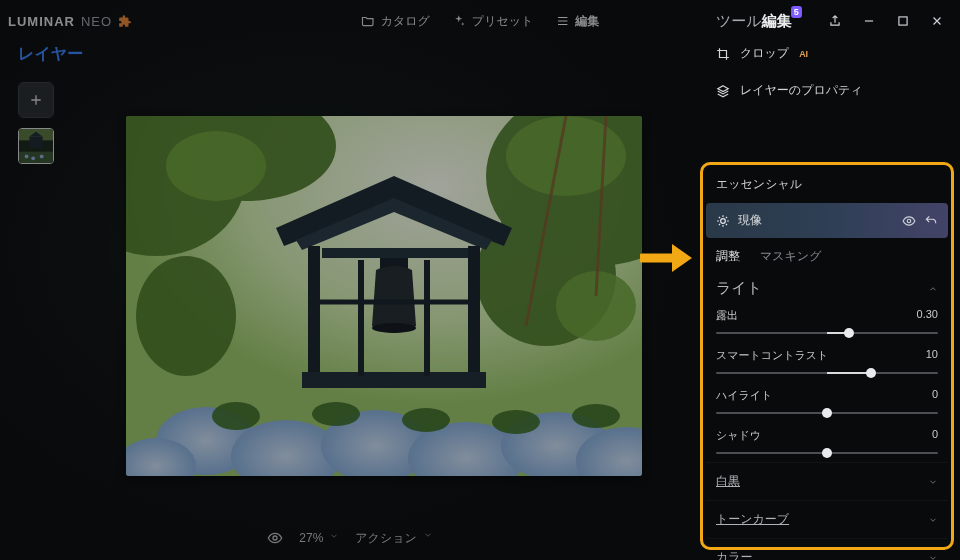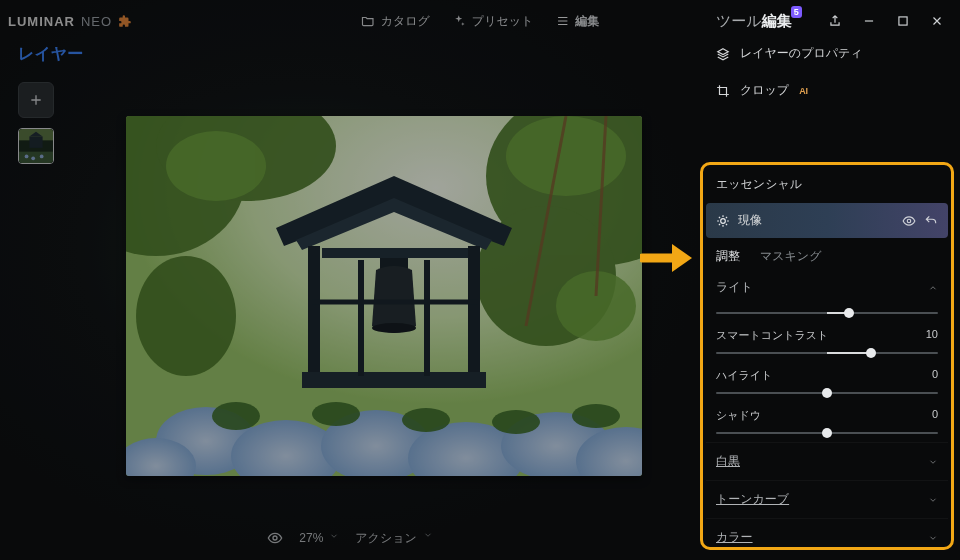--- a/index.html
+++ b/index.html
@@ -33,21 +33,21 @@
 .highlight-box{position:absolute;left:700px;right:6px;top:162px;bottom:10px;border:3px solid #f2a715;border-radius:10px;z-index:20;pointer-events:none;}
 .arrow{position:absolute;left:640px;top:240px;z-index:22;}
 .ess{position:absolute;left:706px;right:12px;top:168px;bottom:16px;z-index:11;color:#d8dadb;}
 .ess-hdr{padding:8px 10px 10px;font-size:12px;color:#cdcfd1;}
 .tool-exp{background:linear-gradient(90deg,#2a3948 0%,#2e3f55 50%,#434368 100%);border-radius:4px;padding:9px 10px;display:flex;align-items:center;gap:8px;font-size:12px;}
 .tool-exp .label{flex:1;}
 .tool-exp .ic{width:14px;height:14px;cursor:pointer;opacity:0.85;}
 .subtabs{display:flex;gap:20px;padding:10px 10px 6px;font-size:12px;}
 .subtab{color:#858a8e;cursor:pointer;}
 .subtab.sel{color:#e0e2e4;}
-.group-row{display:flex;align-items:center;justify-content:space-between;padding:8px 10px 4px;font-size:12px;color:#b6b9bc;cursor:pointer;}
+.group-row{display:flex;align-items:center;justify-content:space-between;padding:8px 10px 4px;font-size:15px;color:#b6b9bc;cursor:pointer;}
 .slider{padding:6px 10px 2px;font-size:11px;}
 .slider-top{display:flex;justify-content:space-between;color:#c9cbcd;margin-bottom:3px;}
 .slider-track{position:relative;height:14px;}
 .track-line{position:absolute;left:0;right:0;top:6px;height:2px;background:#4a4f53;border-radius:1px;}
 .track-fill{position:absolute;left:50%;top:6px;height:2px;background:#d9dbdd;}
 .thumb-dot{position:absolute;top:2px;width:10px;height:10px;border-radius:50%;background:#e8eaec;cursor:pointer;}
 .closed-row{display:flex;justify-content:space-between;align-items:center;padding:10px 10px;font-size:12px;color:#b0b3b6;border-top:1px solid rgba(255,255,255,0.04);cursor:pointer;text-decoration:underline;}
 .chev{width:10px;height:10px;opacity:0.7;}
 svg{display:block;}
 </style>
@@ -213,30 +213,30 @@
 <div class="right-panel">
   <div class="right-tabs">
     <div class="rt-tab">ツール</div>
     <div class="rt-tab sel">
       <span>編集</span>
       <span class="rt-badge">5</span>
     </div>
   </div>
   <div class="panel-row">
     <svg width="14" height="14" viewBox="0 0 24 24">
-        <path fill="none" stroke="#d4d6d8" stroke-width="2" d="M12 3l9 5-9 5-9-5 9-5zm-9 9l9 5 9-5m-18 5l9 5 9-5"></path>
-      </svg>
-    <span>レイヤーのプロパティ</span>
+        <path fill="none" stroke="#d4d6d8" stroke-width="2" d="M6 2v16h16M2 6h16v16"></path>
+      </svg>
+    <span>クロップ</span>
+    <span class="ai-badge">AI</span>
   </div>
   <div class="panel-row">
     <svg width="14" height="14" viewBox="0 0 24 24">
-        <path fill="none" stroke="#d4d6d8" stroke-width="2" d="M6 2v16h16M2 6h16v16"></path>
-      </svg>
-    <span>クロップ</span>
-    <span class="ai-badge">AI</span>
+        <path fill="none" stroke="#d4d6d8" stroke-width="2" d="M12 3l9 5-9 5-9-5 9-5zm-9 9l9 5 9-5m-18 5l9 5 9-5"></path>
+      </svg>
+    <span>レイヤーのプロパティ</span>
   </div>
 </div>
 
 <div class="ess">
   <div class="ess-hdr">エッセンシャル</div>
   <div class="tool-exp">
     <svg width="14" height="14" viewBox="0 0 24 24">
         <circle cx="12" cy="12" r="4" fill="none" stroke="#e8eaec" stroke-width="2"></circle>
         <g stroke="#e8eaec" stroke-width="2">
           <line x1="12" y1="2" x2="12" y2="5"></line>
@@ -263,20 +263,24 @@
     <div class="subtab">マスキング</div>
   </div>
   <div class="group-row">
     <span>ライト</span>
     <svg class="chev" viewBox="0 0 24 24">
         <path fill="none" stroke="#b6b9bc" stroke-width="2" d="M6 15l6-6 6 6"></path>
       </svg>
   </div>
   <div id="sliders">
       <div class="slider">
+        <div class="slider-top">
+          <span>露出</span>
+          <span>0.30</span>
+        </div>
   <div class="slider-track">
     <div class="track-line"></div>
     <div class="track-fill" style="left:50%;width:9.999999999999998%"></div>
     <div class="thumb-dot" style="left:calc(60% - 5px)"></div>
   </div>
       </div>
       <div class="slider">
         <div class="slider-top">
           <span>スマートコントラスト</span>
           <span>10</span>

